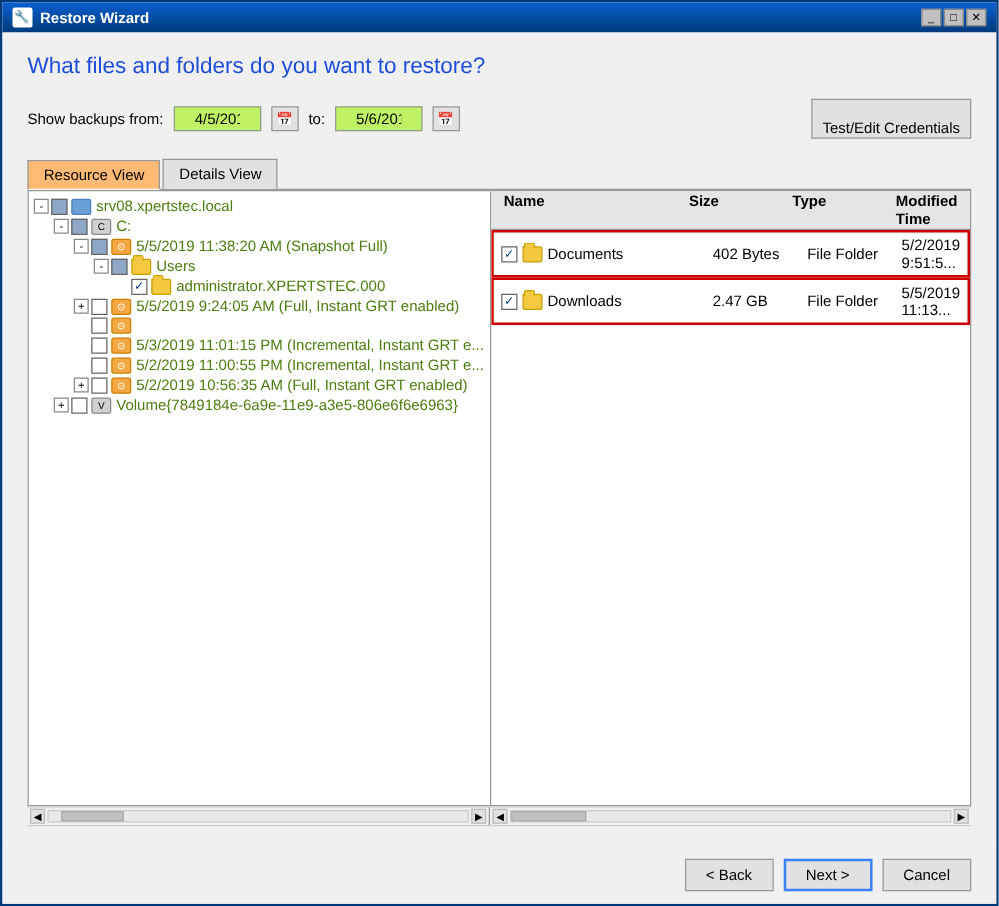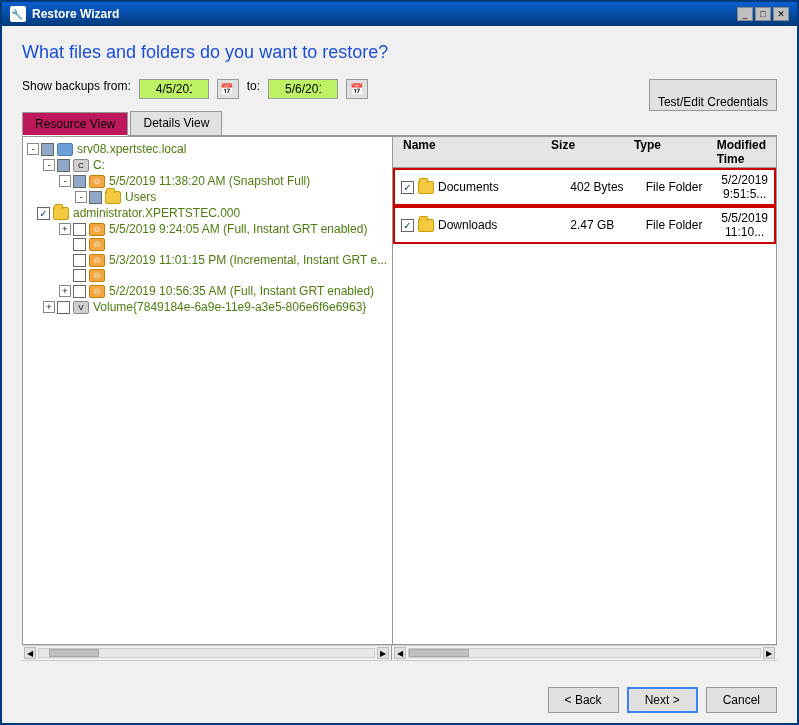--- a/index.html
+++ b/index.html
@@ -70,23 +70,23 @@
       flex-direction: column;
     }
     .page-title {
       font-size: 18px;
       color: #1d4ed8;
       margin-bottom: 16px;
       font-weight: normal;
     }
     .date-row {
       display: flex;
-      align-items: flex-start;
+      align-items: center;
       gap: 8px;
-      margin-bottom: 0;
+      margin-bottom: 16px;
     }
     .date-label {
       font-size: 12px;
       color: #000;
     }
     .date-input {
       border: 1px solid #999;
       background: #bef264;
       padding: 2px 16px;
       font-size: 12px;
@@ -121,21 +121,21 @@
     .tab {
       padding: 4px 12px;
       border: 1px solid #999;
       border-bottom: none;
       background: #e1e1e1;
       cursor: pointer;
       font-size: 12px;
       margin-right: 2px;
     }
     .tab.active {
-      background: #be185d;
+      background: #fdba74;
       border-bottom: 1px solid #fff;
       position: relative;
       top: 1px;
       z-index: 1;
     }
     .main-panel {
       display: flex;
       flex: 1;
       border: 1px solid #999;
       background: white;
@@ -152,21 +152,21 @@
       align-items: center;
       padding: 1px 0;
       cursor: pointer;
       white-space: nowrap;
       font-size: 12px;
     }
     .indent-1 { padding-left: 4px; }
     .indent-2 { padding-left: 20px; }
     .indent-3 { padding-left: 36px; }
     .indent-4 { padding-left: 52px; }
-    .indent-5 { }
+    .indent-5 { padding-left: 68px; }
     .expander {
       width: 12px;
       height: 12px;
       border: 1px solid #888;
       background: white;
       display: inline-flex;
       align-items: center;
       justify-content: center;
       font-size: 9px;
       margin-right: 2px;
@@ -307,21 +307,21 @@
       color: #003a7a;
     }
     .file-row-checkbox.checked::after {
       content: '✓';
       font-size: 10px;
       color: #003a7a;
     }
     .file-name { width: 140px; }
     .file-size { width: 80px; }
     .file-type { width: 80px; }
-    .file-modified { flex: 1; text-align: center; }
+    .file-modified { flex: 1; }
     .footer {
       padding: 10px 20px;
       display: flex;
       justify-content: flex-end;
       gap: 8px;
       background: #f0f0f0;
     }
     .footer-btn {
       padding: 4px 16px;
       border: 1px solid #999;
@@ -429,20 +429,21 @@
           <div class="expander-spacer"></div>
           <div class="checkbox"></div>
           <div class="backup-icon">⊙</div>
           <span class="item-label">5/3/2019 11:01:15 PM (Incremental, Instant GRT e...</span>
         </div>
 
         <div class="tree-item indent-3">
           <div class="expander-spacer"></div>
           <div class="checkbox"></div>
           <div class="backup-icon">⊙</div>
+          <span class="item-label">5/2/2019 11:00:55 PM (Incremental, Instant GRT e...</span>
         </div>
 
         <div class="tree-item indent-3">
           <div class="expander">+</div>
           <div class="checkbox"></div>
           <div class="backup-icon">⊙</div>
           <span class="item-label">5/2/2019 10:56:35 AM (Full, Instant GRT enabled)</span>
         </div>
 
         <div class="tree-item indent-2">
@@ -470,21 +471,21 @@
           <span class="file-type">File Folder</span>
           <span class="file-modified">5/2/2019 9:51:5...</span>
         </div>
 
         <div class="file-row highlighted">
           <div class="file-row-checkbox checked"></div>
           <div class="folder-icon"></div>
           <span class="file-name">Downloads</span>
           <span class="file-size">2.47 GB</span>
           <span class="file-type">File Folder</span>
-          <span class="file-modified">5/5/2019 11:10...</span>
+          <span class="file-modified">5/5/2019 11:13...</span>
         </div>
       </div>
     </div>
 
     <div style="display:flex; height:16px; background:#f0f0f0; border-top: 1px solid #ccc; border-bottom: 1px solid #ccc;">
       <div style="width:370px; border-right:1px solid #999; display:flex; align-items:center; padding:0 2px;">
         <div style="width:12px;height:12px;background:#e0e0e0;border:1px solid #bbb;display:flex;align-items:center;justify-content:center;font-size:8px;cursor:pointer;">◀</div>
         <div style="flex:1;height:10px;background:#e8e8e8;border:1px solid #ccc;margin:0 2px;position:relative;">
           <div style="width:50px;height:100%;background:#c0c0c0;border:1px solid #aaa;position:absolute;left:10px;"></div>
         </div>

